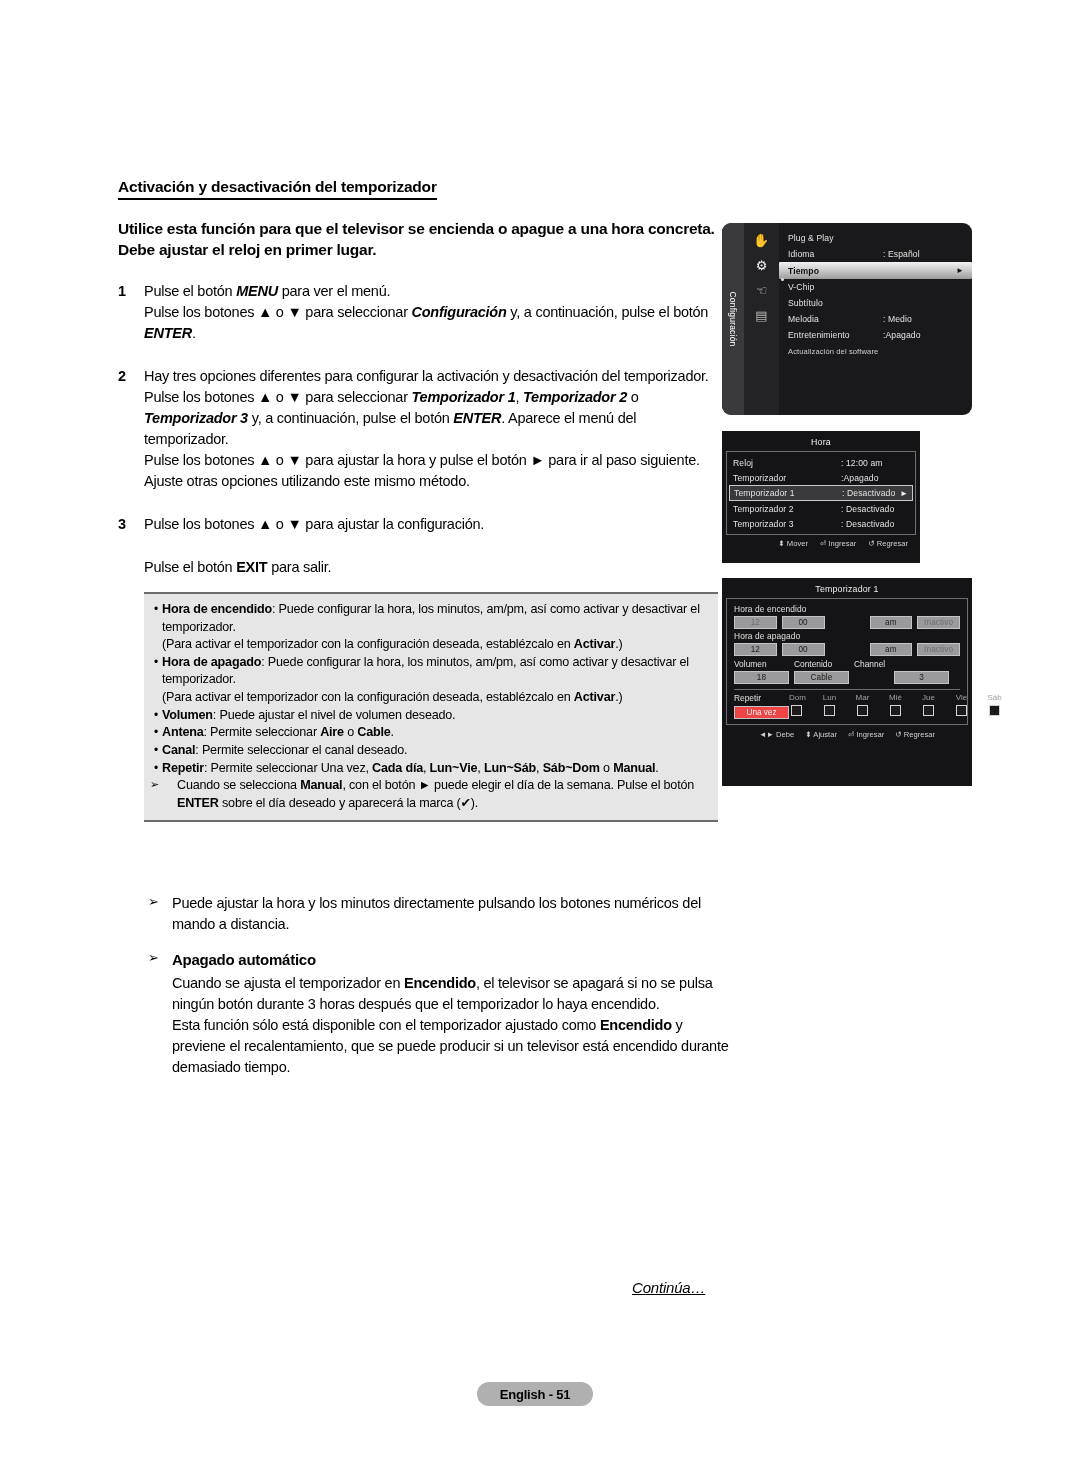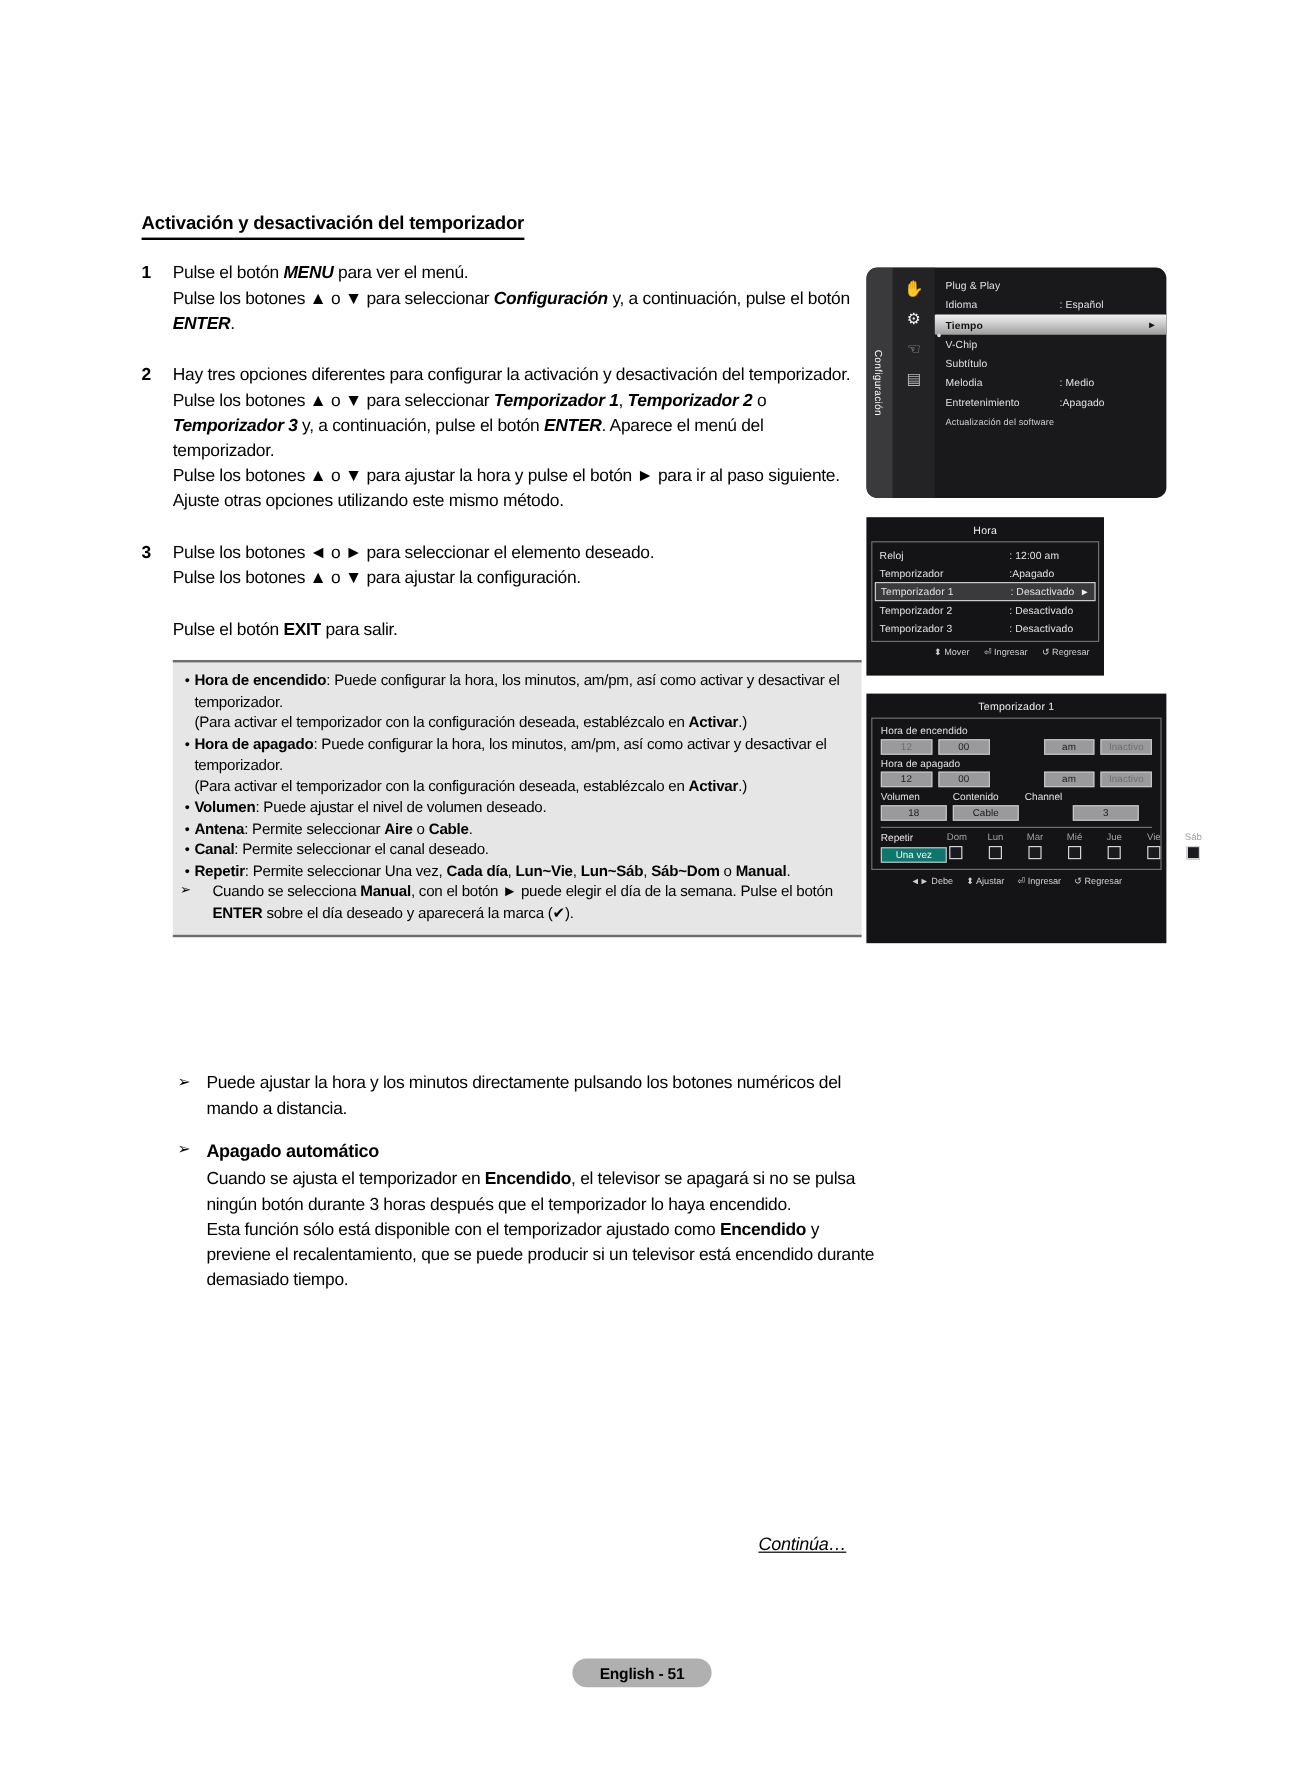--- a/index.html
+++ b/index.html
@@ -152,60 +152,60 @@
   }
   .fld.dim { color:#6d6d6d; }
   .fld.w1 { width:55px; } .fld.w2 { width:55px; } .fld.w3 { width:55px;margin-left:40px; } .fld.w4 { width:55px; }
   .tv3-colhead { display:flex; gap:5px; font-size:8.4px; color:#e0e0e0; margin:3px 0 2px; }
   .tv3-colhead span { width:55px; }
   .tv3-divider { border-top:1px solid #6f6f73; margin:5px 0 3px; }
   .tv3-rep { display:flex; align-items:flex-start; }
   .rep-left { width:60px; }
   .rep-label { font-size:8.4px; color:#e0e0e0; margin-bottom:3px; }
   .rep-chip {
-    background:#0f766e; color:#f5f5f5; font-size:8.2px; width:55px; height:13px;
+    background:#ef4444; color:#f5f5f5; font-size:8.2px; width:55px; height:13px;
     display:flex; align-items:center; justify-content:center; border:1px solid #c4c4c6;
   }
   .days { flex:1; display:flex; gap:18px; }
   .day { width:15px; text-align:center; }
   .day .dname { font-size:8px; color:#a0a0a2; margin-bottom:3px; }
   .day .dbox { width:11px; height:11px; border:1px solid #d3d3d5; background:#1b1b1d; margin:0 auto; }
   .tv3-hints {
     display:flex; justify-content:center; gap:11px;
     font-size:7.6px; color:#cfcfcf; padding:5px 0 0 0;
   }
 </style>
 </head>
 <body>
 
 <div class="doc-col">
 
   <div class="sect-title">Activación y desactivación del temporizador</div>
 
+  <div class="lede">Utilice esta función para que el televisor se encienda o apague a una hora concreta. Debe ajustar el reloj en primer lugar.</div>
 
   <div id="steps-host">
       <div class="step">
         <div class="step-num">1</div>
         <div class="step-body">
           <p>Pulse el botón <b>MENU</b> para ver el menú.</p>
           <p>Pulse los botones ▲ o ▼ para seleccionar <b>Configuración</b> y, a continuación, pulse el botón <b>ENTER</b>.</p>
         </div>
       </div>
       <div class="step">
         <div class="step-num">2</div>
         <div class="step-body">
           <p>Hay tres opciones diferentes para configurar la activación y desactivación del temporizador.</p>
           <p>Pulse los botones ▲ o ▼ para seleccionar <b>Temporizador 1</b>, <b>Temporizador 2</b> o <b>Temporizador 3</b> y, a continuación, pulse el botón <b>ENTER</b>. Aparece el menú del temporizador.</p>
           <p>Pulse los botones ▲ o ▼ para ajustar la hora y pulse el botón ► para ir al paso siguiente. Ajuste otras opciones utilizando este mismo método.</p>
         </div>
       </div>
       <div class="step">
         <div class="step-num">3</div>
         <div class="step-body">
-          <p>Pulse los botones ◄ o ► para seleccionar el elemento deseado.</p>
           <p>Pulse los botones ▲ o ▼ para ajustar la configuración.</p>
         </div>
       </div>
     </div>
 
   <div class="exit-line">Pulse el botón <b>EXIT</b> para salir.</div>
 
   <div class="infobox" id="infobox-host">
       <div class="ib-row">
         <div class="ib-bullet">•</div>

